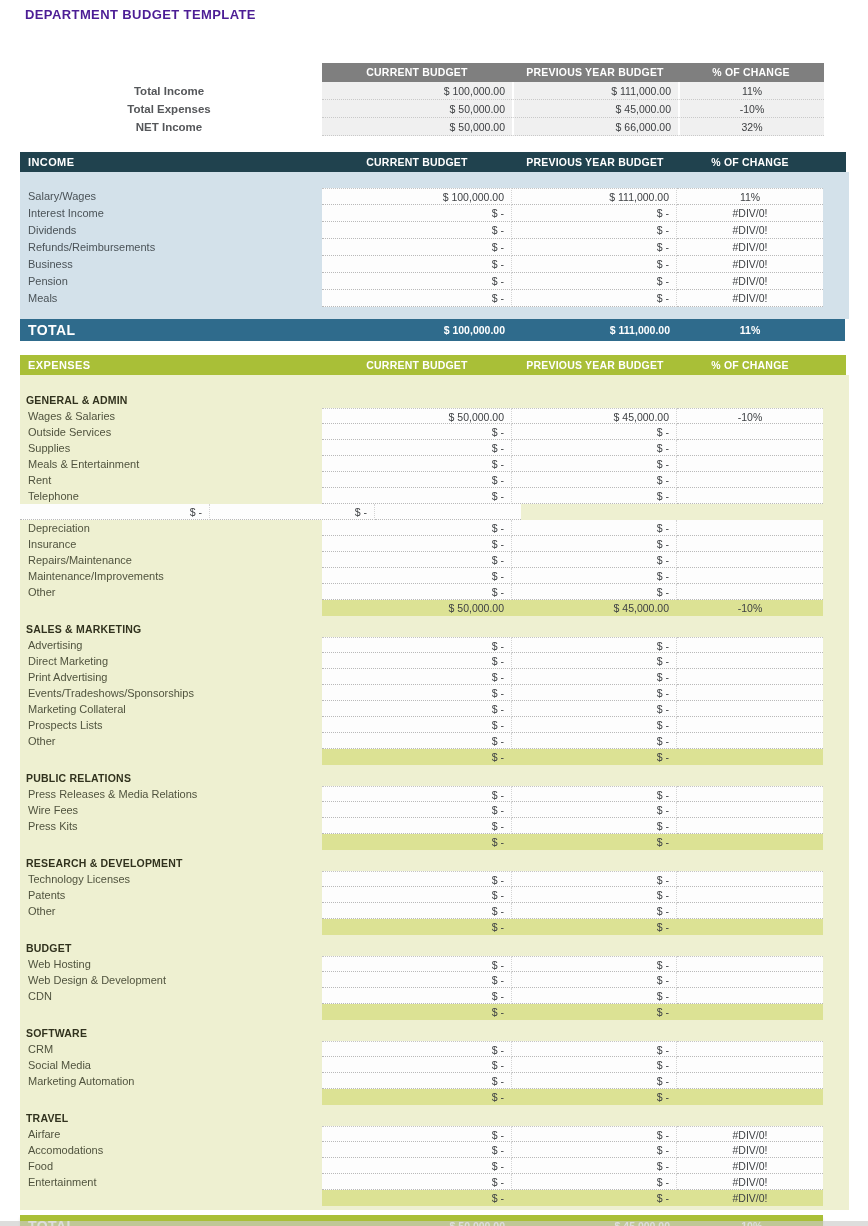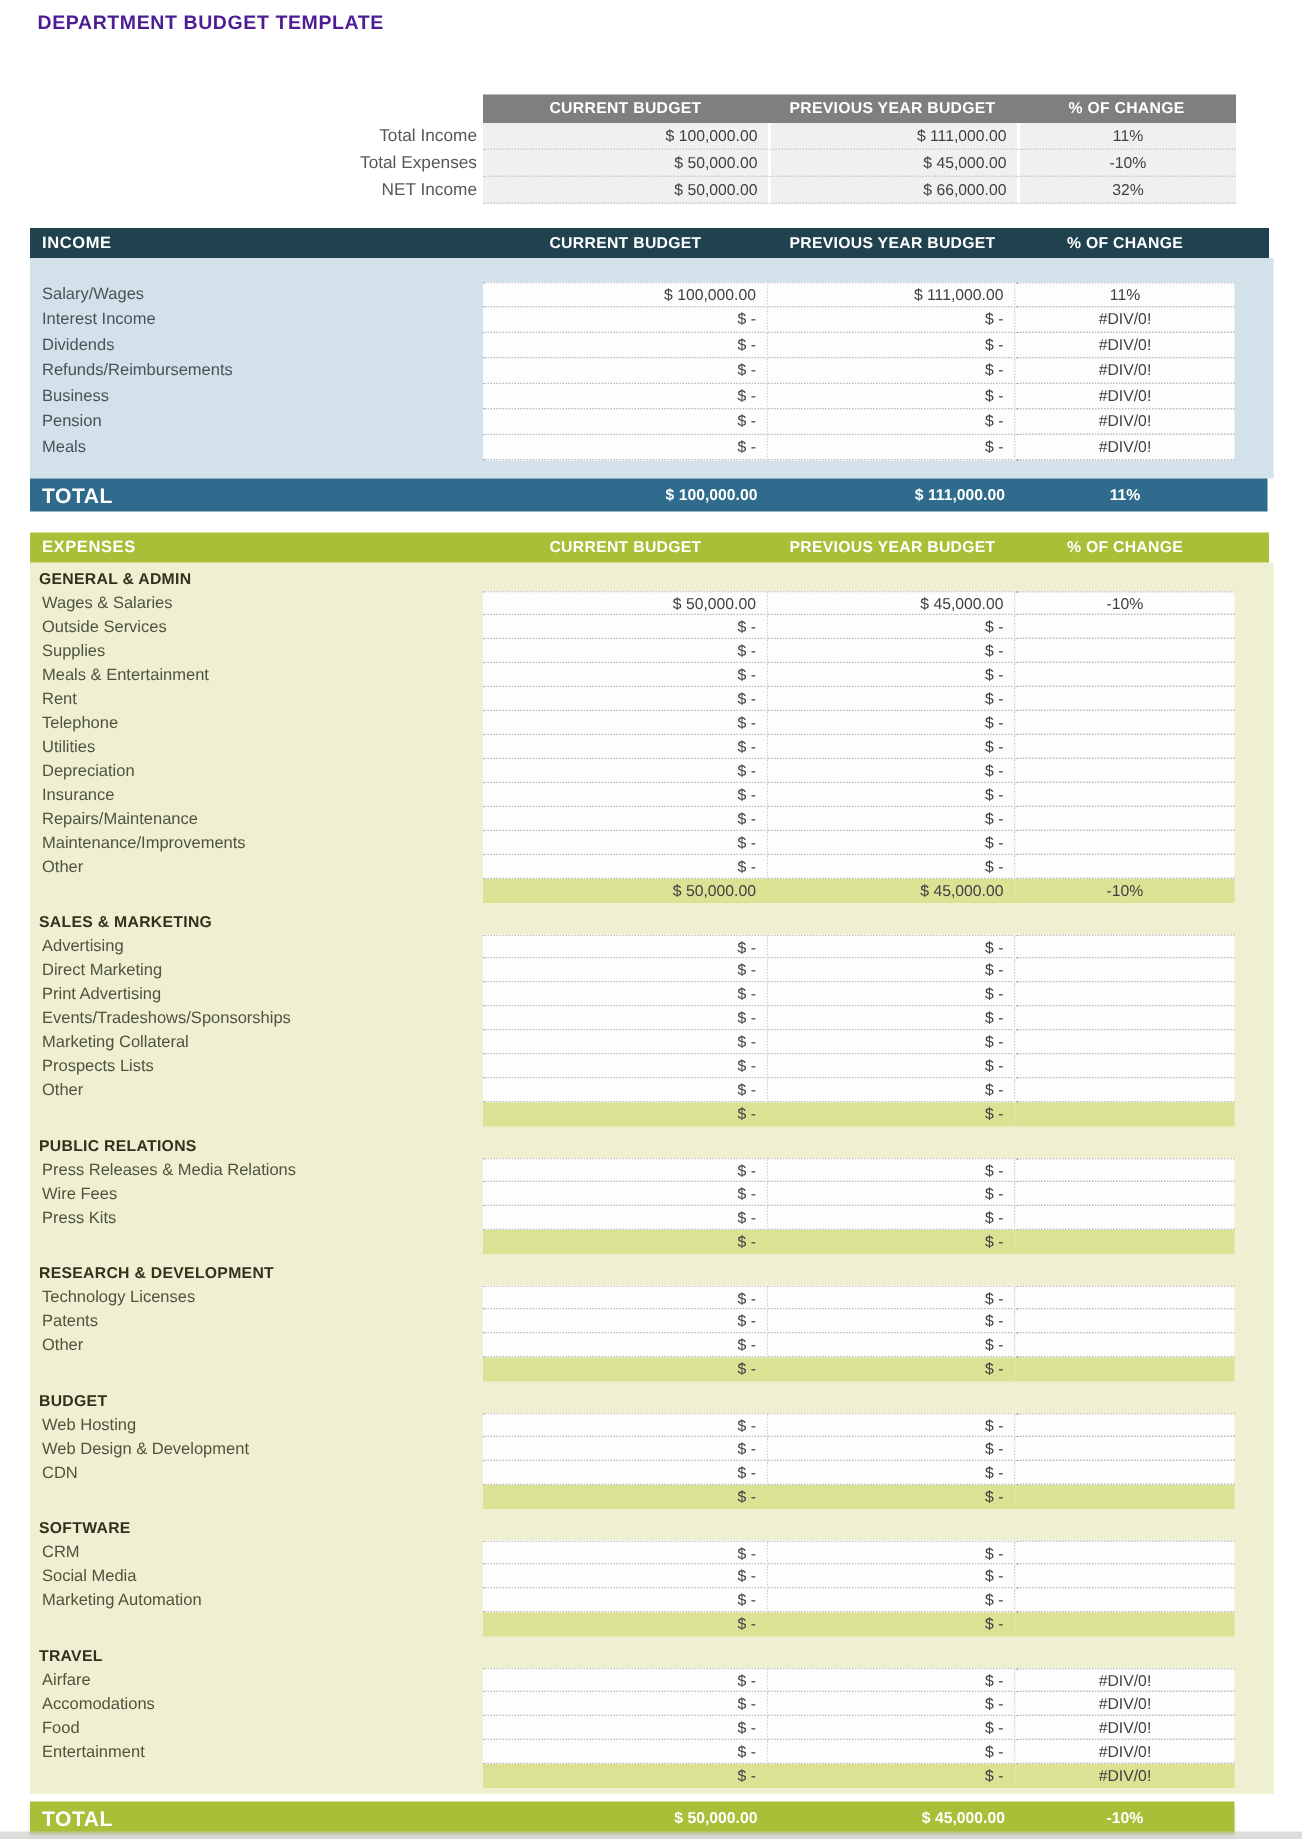--- a/index.html
+++ b/index.html
@@ -18,22 +18,22 @@
     background:#7f7f7f; display:flex;
   }
   .ch { height:19px; line-height:19px; text-align:center; color:#ffffff;
         font-weight:bold; font-size:10.5px; letter-spacing:0.2px; box-sizing:border-box; }
   .summary-header .ch1 { width:190px; }
   .summary-header .ch2 { width:166px; }
   .summary-header .ch3 { width:146px; }
 
   .summary-rows { position:absolute; left:20px; top:82px; width:804px; }
   .sum-row { display:flex; height:18px; line-height:18px; }
-  .sum-label { flex:0 0 302px; text-align:right; padding-right:4px;
-               font-size:11.5px; color:#55575a; box-sizing:border-box; }
+  .sum-label { flex:0 0 302px; text-align:center; padding-right:4px;
+               font-size:11.5px; color:#55575a; box-sizing:border-box;font-weight:bold; }
   .sum-cells { display:flex; width:502px; }
   .sum-cell { background:#f0f0f0; border-bottom:1px dotted #c9c9c9;
               box-sizing:border-box; font-size:10.5px; color:#3e4043; height:18px; }
   .sum-cell.c1 { width:190px; text-align:right; padding-right:7px; }
   .sum-cell.c2 { width:166px; text-align:right; padding-right:7px; border-left:2px solid #ffffff; }
   .sum-cell.c3 { width:146px; text-align:center; border-left:2px solid #ffffff; }
 
   
   .section { position:absolute; left:20px; width:829px; }
   .section-income  { top:152px; }
@@ -64,21 +64,21 @@
   .cell { box-sizing:border-box; font-size:10.5px; color:#3e4144;
           background:#fdfdfd; border-bottom:1px dotted #b9b9b9; height:100%; }
   .cell.c1 { width:190px; text-align:right; padding-right:7px; border-right:1px dotted #d4d4d4; }
   .cell.c2 { width:165px; text-align:right; padding-right:7px; border-right:1px dotted #d4d4d4; }
   .cell.c3 { width:146px; text-align:center; }
   .row.first .cell { border-top:1px dotted #c4c4c4; }
   .row.subtotal .cell { background:#dce294; border-bottom:none; border-right-color:transparent; }
 
   .group-name { height:15px; line-height:15px; padding-left:6px; margin-top:6px;
                 font-size:10.5px; font-weight:bold; letter-spacing:0.2px; color:#31321e; }
-  .group-name.first { margin-top:3px; }
+  .group-name.first { margin-top:17px; }
 
   
   .total-bar { position:relative; height:22px; }
   .total-bar-income   { width:825px; background:#2f6b8c; }
   .total-bar-expenses { width:803px; background:#a9bf37; margin-top:5px;
                         box-shadow:0 3px 3px rgba(0,0,0,0.10); }
   .total-label { position:absolute; left:8px; top:0; height:22px; line-height:22px;
                  color:#ffffff; font-weight:bold; font-size:14px; letter-spacing:0.4px; }
   .tval { position:absolute; top:0; height:22px; line-height:22px; color:#ffffff;
           font-weight:bold; font-size:10.5px; box-sizing:border-box; }
@@ -256,21 +256,20 @@
           </div>
           <div class="row">
             <div class="row-label">Telephone</div>
             <div class="cells">
               <div class="cell c1">$ -</div>
               <div class="cell c2">$ -</div>
               <div class="cell c3"></div>
             </div>
           </div>
           <div class="row">
-            <div class="row-label">Utilities</div>
             <div class="cells">
               <div class="cell c1">$ -</div>
               <div class="cell c2">$ -</div>
               <div class="cell c3"></div>
             </div>
           </div>
           <div class="row">
             <div class="row-label">Depreciation</div>
             <div class="cells">
               <div class="cell c1">$ -</div>

